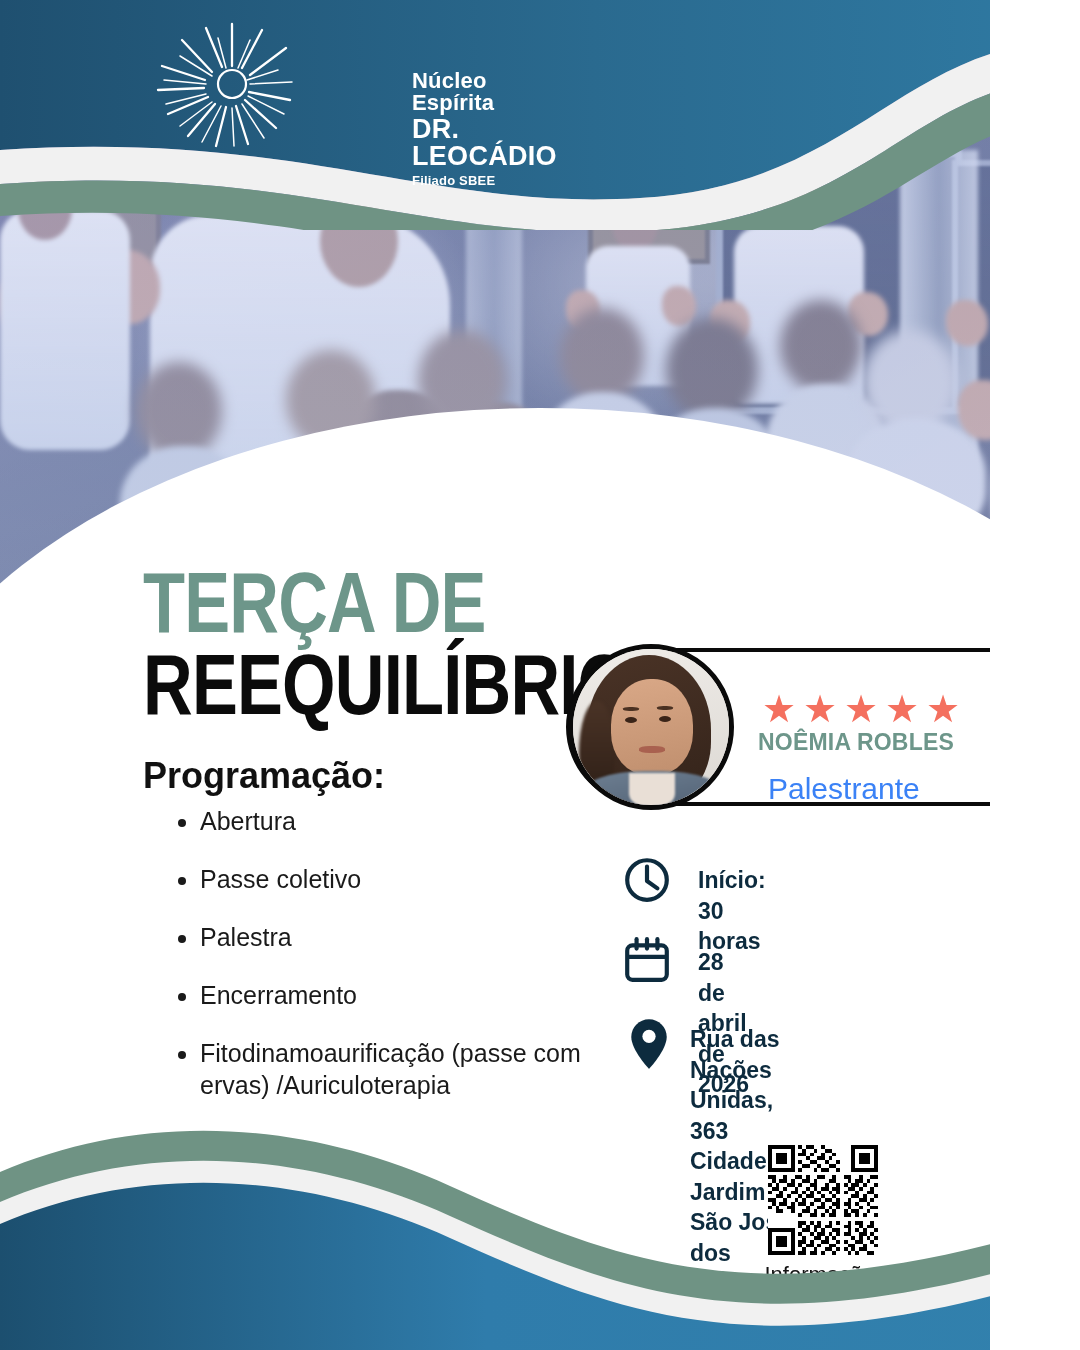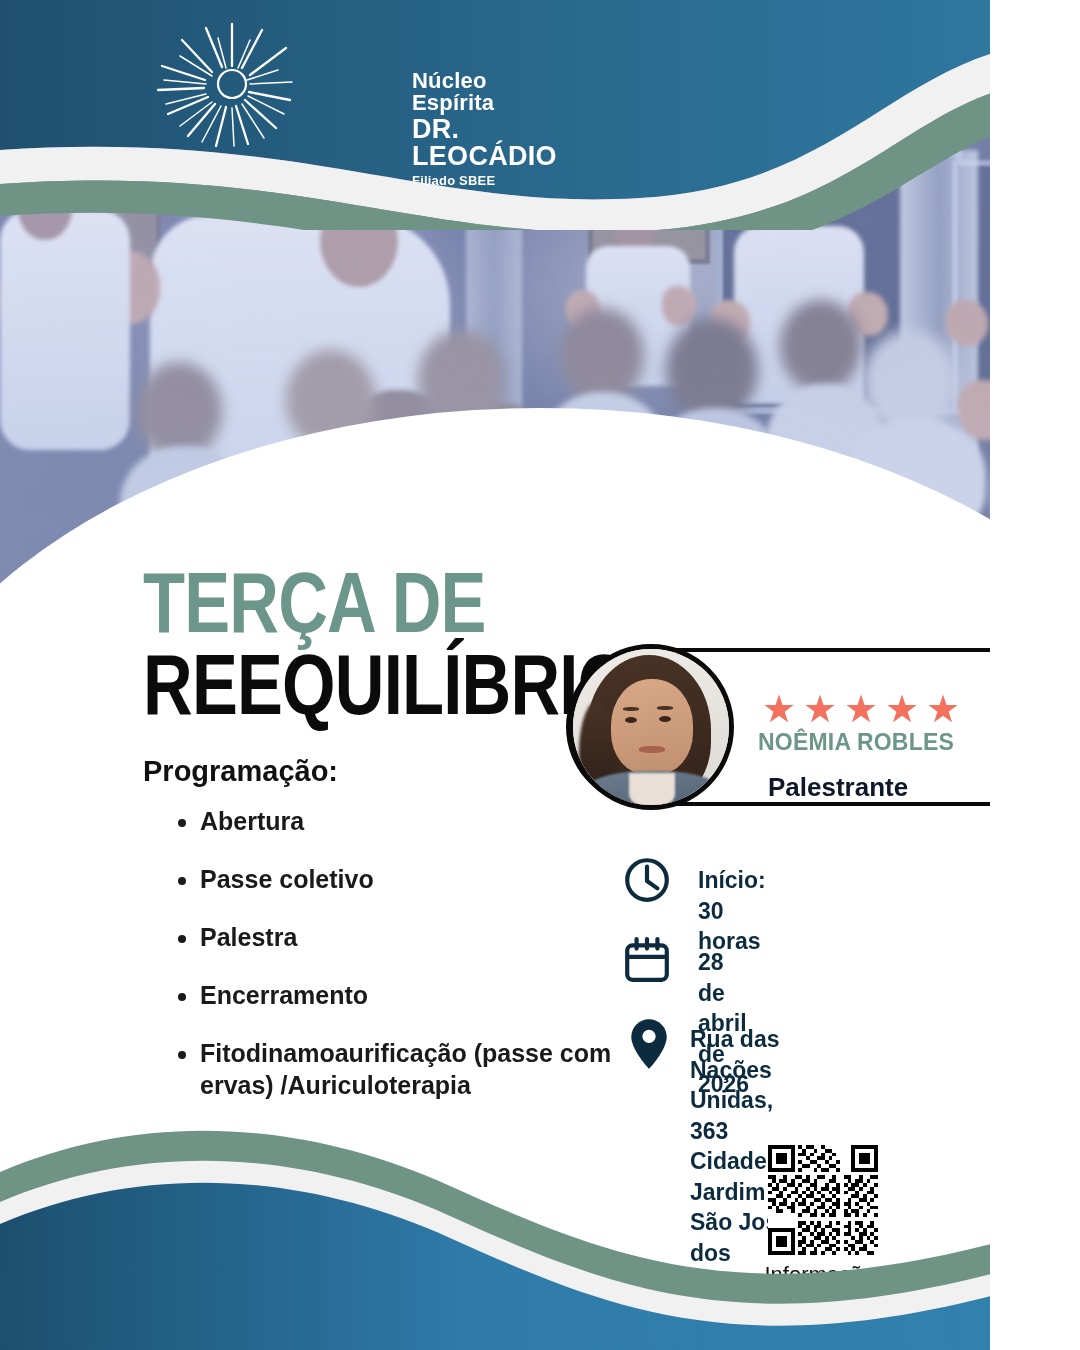--- a/index.html
+++ b/index.html
@@ -43,23 +43,23 @@
   .logo-l2{font-size:27px;font-weight:bold;letter-spacing:.3px;margin-top:2px;}
   .logo-l3{font-size:13px;font-weight:bold;margin-top:4px;letter-spacing:.2px;}
 
   
   .title1,.title2{position:absolute;left:143px;font-weight:bold;line-height:.84;
     font-family:"Liberation Sans Narrow","Liberation Sans",sans-serif;
     transform:scaleX(.80);transform-origin:left center;letter-spacing:-1px;}
   .title1{top:566px;font-size:86px;color:#6d968a;}
   .title2{top:648px;font-size:86px;color:#0b0b0b;}
 
-  .prog-label{position:absolute;left:143px;top:755px;font-size:29px;font-weight:bold;color:#111;}
+  .prog-label{position:absolute;left:143px;top:755px;font-size:36px;font-weight:bold;color:#111;}
   .prog-list{position:absolute;left:160px;top:805px;width:420px;margin:0;padding-left:40px;list-style:disc;}
-  .prog-list li{font-size:25px;color:#1a1a1a;line-height:1.28;margin-bottom:26px;font-weight:bold;}
+  .prog-list li{font-size:25px;color:#1a1a1a;line-height:1.28;margin-bottom:26px;}
 
   
   .speaker-card{position:absolute;left:566px;top:648px;width:540px;height:158px;
     background:#fff;border:4px solid #0a0a0a;border-radius:80px;box-sizing:border-box;}
   .speaker-photo{position:absolute;left:568px;top:644px;width:166px;height:166px;border-radius:50%;
     border:5px solid #0a0a0a;box-sizing:border-box;overflow:hidden;background:#e7e4e0;}
   .sp-bg{position:absolute;inset:0;background:linear-gradient(170deg,#efece8,#dcd8d3);}
   .sp-hair{position:absolute;left:14px;top:6px;width:124px;height:150px;border-radius:50% 50% 42% 42%;
     background:linear-gradient(165deg,#4a3326,#33231a);filter:blur(.6px);}
   .sp-hair2{position:absolute;left:6px;top:52px;width:36px;height:104px;border-radius:50%;
@@ -70,21 +70,21 @@
   .sp-brow{position:absolute;width:16px;height:4px;border-radius:40%;background:#4a3122;}
   .sp-mouth{position:absolute;left:66px;top:97px;width:26px;height:7px;border-radius:40%;background:#a9614f;}
   .sp-shirt{position:absolute;left:10px;top:122px;width:140px;height:50px;border-radius:44% 44% 0 0;
     background:linear-gradient(170deg,#6e7f92,#4b5b6e);filter:blur(.8px);}
   .sp-collar{position:absolute;left:56px;top:124px;width:46px;height:34px;border-radius:0 0 40% 40%;
     background:#e9dfd6;filter:blur(.8px);}
 
   .stars{position:absolute;left:762px;top:694px;display:flex;gap:7px;}
   .star{width:34px;height:34px;color:#f4705f;font-size:38px;line-height:30px;}
   .sp-name{position:absolute;left:758px;top:729px;font-size:23px;font-weight:bold;color:#6d968a;letter-spacing:.2px;}
-  .sp-role{position:absolute;left:768px;top:772px;font-size:26px;font-weight:bold;color:#0f172a;}
+  .sp-role{position:absolute;left:768px;top:772px;font-size:30px;font-weight:normal;color:#3b82f6;}
 
   
   .info{position:absolute;left:622px;}
   .ico{position:absolute;}
   .info-text{position:absolute;font-size:23px;font-weight:bold;color:#0d2b3e;line-height:1.33;}
 
   
   .qr-wrap{position:absolute;left:768px;top:1145px;width:110px;height:110px;}
   .qr{width:110px;height:110px;display:block;}
   .qr-cap{position:absolute;left:660px;top:1262px;width:330px;text-align:center;

